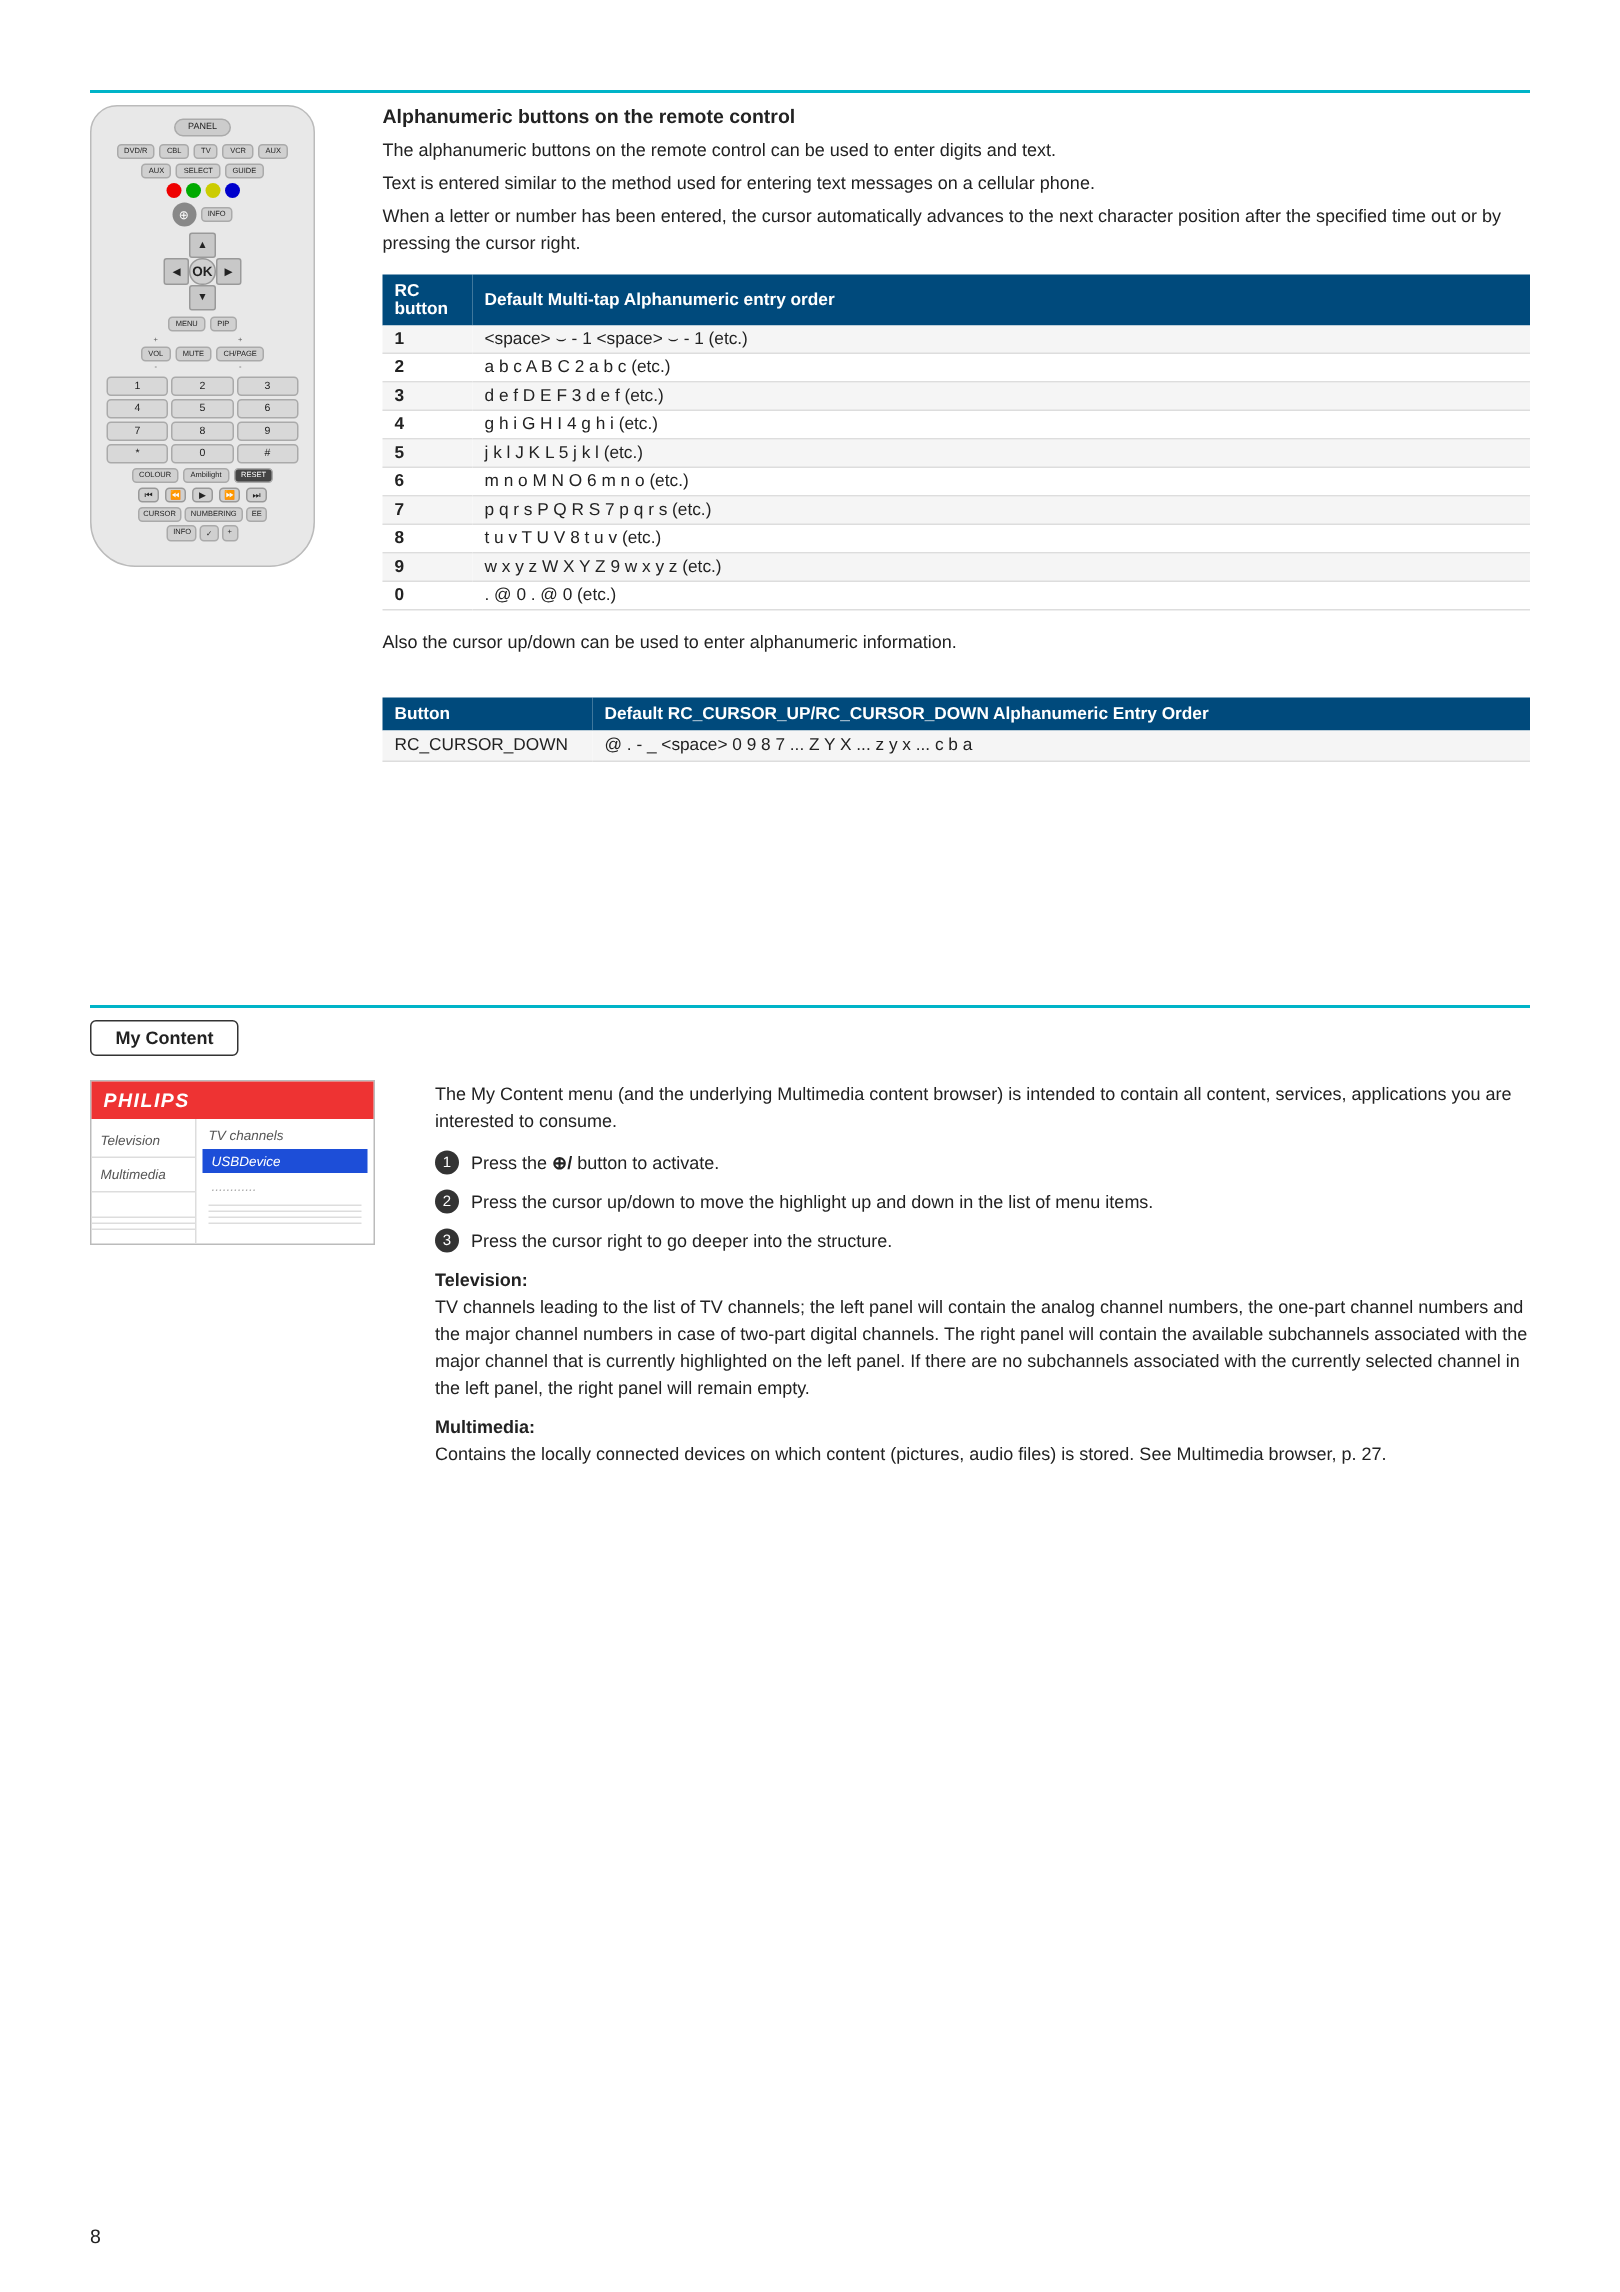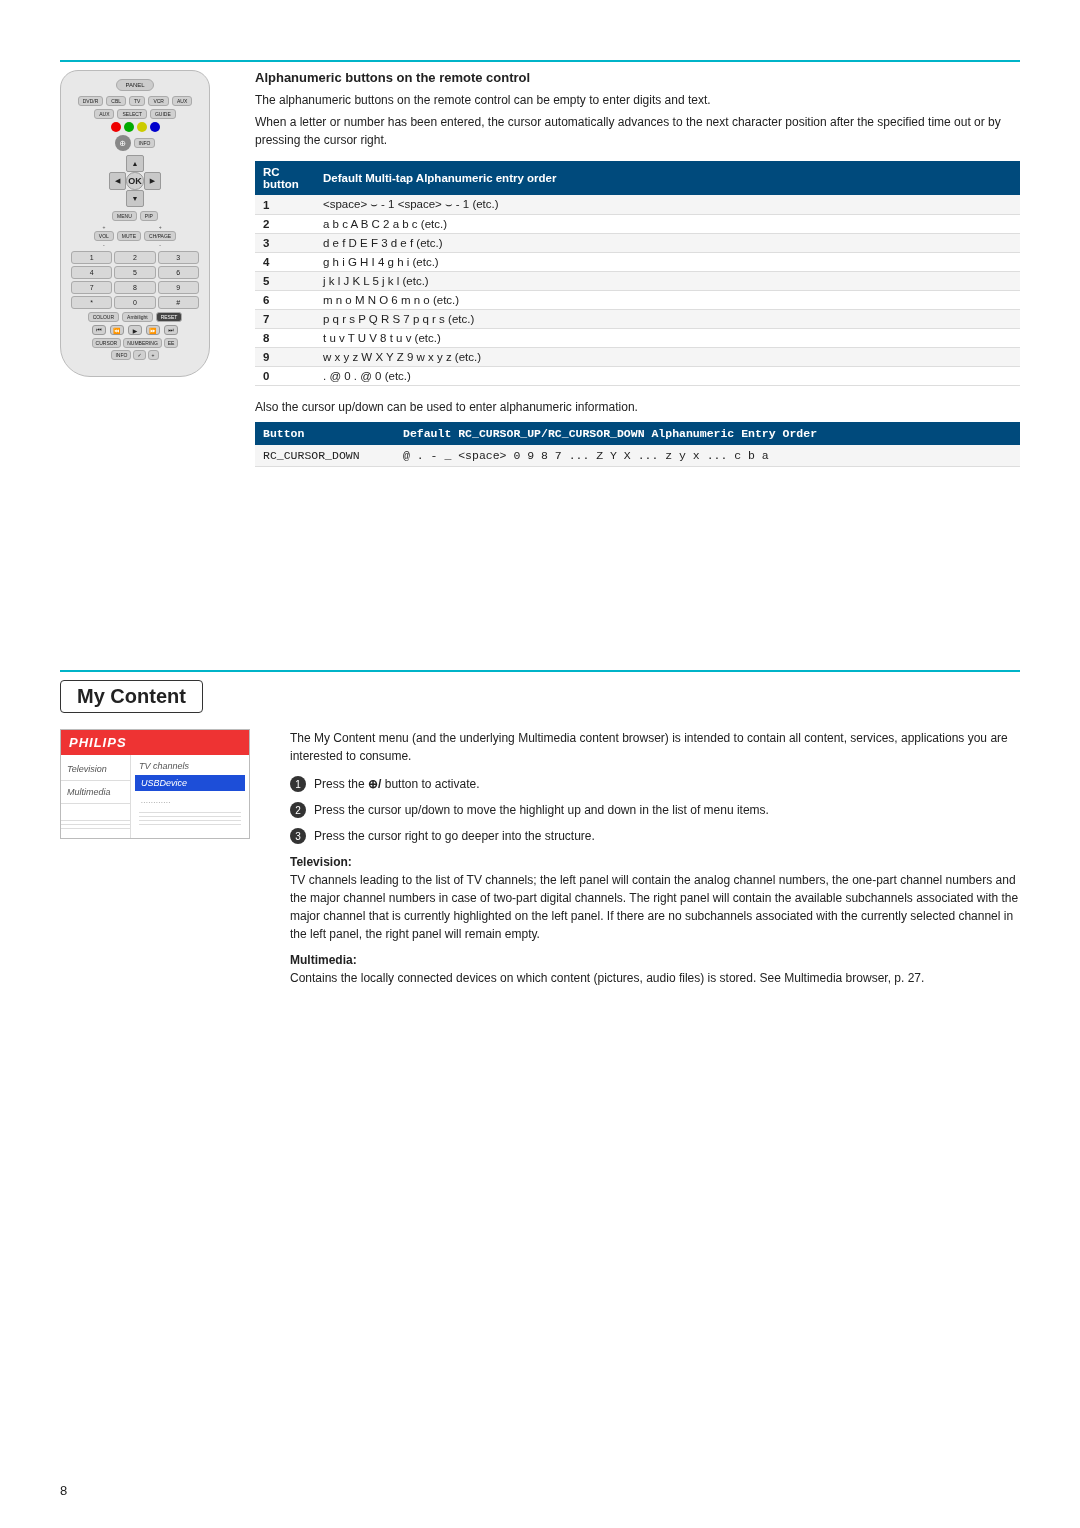--- a/index.html
+++ b/index.html
@@ -227,23 +227,22 @@
 
     .rc-table td:first-child {
       font-weight: bold;
       width: 60px;
     }
 
     
     .cursor-table {
       width: 100%;
       border-collapse: collapse;
-      margin: 6px 0;
+      margin: 28px 0;
       font-size: 11.5px;
-      font-family: Liberation Mono, monospace;
     }
 
     .cursor-table th {
       background: #004a7c;
       color: #fff;
       padding: 5px 8px;
       text-align: left;
       font-weight: bold;
     }
 
@@ -277,21 +276,21 @@
       top: 680px;
       left: 60px;
       right: 60px;
     }
 
     .section-header {
       display: inline-block;
       border: 1.5px solid #333;
       border-radius: 4px;
       padding: 4px 16px;
-      font-size: 20px;
+      font-size: 12px;
       font-weight: bold;
       margin-bottom: 16px;
     }
 
     .bottom-content {
       display: flex;
       gap: 30px;
     }
 
     
@@ -562,21 +561,22 @@
         <div class="btn-tiny">+</div>
       </div>
 
     </div>
   </div>
 
   <div class="content-right">
 
     <div class="section-title-bold">Alphanumeric buttons on the remote control</div>
 
-    <div class="content-para">The alphanumeric buttons on the remote control can be empty to enter digits and text.</div>
+    <div class="content-para">The alphanumeric buttons on the remote control can be used to enter digits and text.</div>
+    <div class="content-para">Text is entered similar to the method used for entering text messages on a cellular phone.</div>
     <div class="content-para">When a letter or number has been entered, the cursor automatically advances to the next character position after the specified time out or by pressing the cursor right.</div>
 
     <table class="rc-table">
       <thead>
         <tr>
           <th>RC button</th>
           <th>Default Multi-tap Alphanumeric entry order</th>
         </tr>
       </thead>
       <tbody id="rc-table-body">

